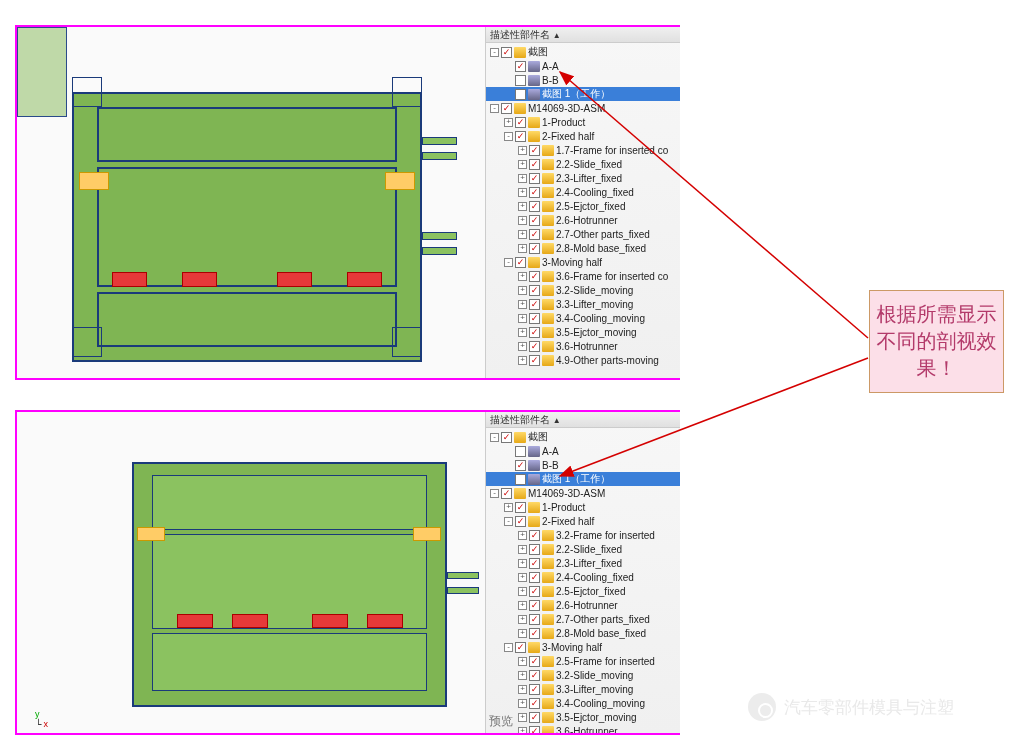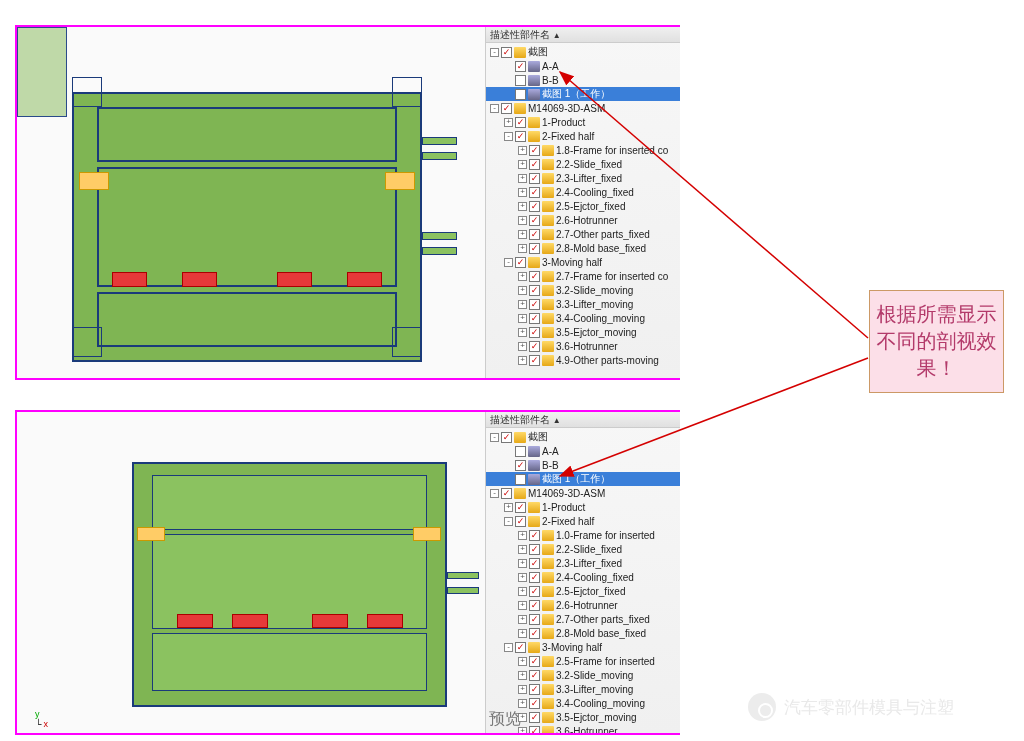--- a/index.html
+++ b/index.html
@@ -174,21 +174,21 @@
       right: 3px; bottom: 3px;
       width: 11px; height: 11px;
       border-radius: 50%;
       background: #ececec;
       border: 2px solid #fff;
     }
     .preview-label {
       position: absolute;
       left: 468px;
       bottom: 2px;
-      font-size: 16px;
+      font-size: 12px;
       color: #777;
       padding: 1px 4px;
     }
   </style>
 </head>
 <body>
 
 <div class="panel panel-top">
   <div class="viewport mold-top">
     <div class="mold mt-outer"></div>
@@ -256,21 +256,21 @@
         <div class="tree-item" style="padding-left: 18px;">
           <span class="exp">-</span>
           <span class="cb">✓</span>
           <span class="ico folder"></span>
           <span class="tree-label">2-Fixed half</span>
         </div>
         <div class="tree-item" style="padding-left: 32px;">
           <span class="exp">+</span>
           <span class="cb">✓</span>
           <span class="ico folder"></span>
-          <span class="tree-label">1.8-Frame for inserted co</span>
+          <span class="tree-label">1.7-Frame for inserted co</span>
         </div>
         <div class="tree-item" style="padding-left: 32px;">
           <span class="exp">+</span>
           <span class="cb">✓</span>
           <span class="ico folder"></span>
           <span class="tree-label">2.2-Slide_fixed</span>
         </div>
         <div class="tree-item" style="padding-left: 32px;">
           <span class="exp">+</span>
           <span class="cb">✓</span>
@@ -310,21 +310,21 @@
         <div class="tree-item" style="padding-left: 18px;">
           <span class="exp">-</span>
           <span class="cb">✓</span>
           <span class="ico folder"></span>
           <span class="tree-label">3-Moving half</span>
         </div>
         <div class="tree-item" style="padding-left: 32px;">
           <span class="exp">+</span>
           <span class="cb">✓</span>
           <span class="ico folder"></span>
-          <span class="tree-label">2.7-Frame for inserted co</span>
+          <span class="tree-label">3.6-Frame for inserted co</span>
         </div>
         <div class="tree-item" style="padding-left: 32px;">
           <span class="exp">+</span>
           <span class="cb">✓</span>
           <span class="ico folder"></span>
           <span class="tree-label">3.2-Slide_moving</span>
         </div>
         <div class="tree-item" style="padding-left: 32px;">
           <span class="exp">+</span>
           <span class="cb">✓</span>
@@ -423,21 +423,21 @@
         <div class="tree-item" style="padding-left: 18px;">
           <span class="exp">-</span>
           <span class="cb">✓</span>
           <span class="ico folder"></span>
           <span class="tree-label">2-Fixed half</span>
         </div>
         <div class="tree-item" style="padding-left: 32px;">
           <span class="exp">+</span>
           <span class="cb">✓</span>
           <span class="ico folder"></span>
-          <span class="tree-label">1.0-Frame for inserted</span>
+          <span class="tree-label">3.2-Frame for inserted</span>
         </div>
         <div class="tree-item" style="padding-left: 32px;">
           <span class="exp">+</span>
           <span class="cb">✓</span>
           <span class="ico folder"></span>
           <span class="tree-label">2.2-Slide_fixed</span>
         </div>
         <div class="tree-item" style="padding-left: 32px;">
           <span class="exp">+</span>
           <span class="cb">✓</span>

